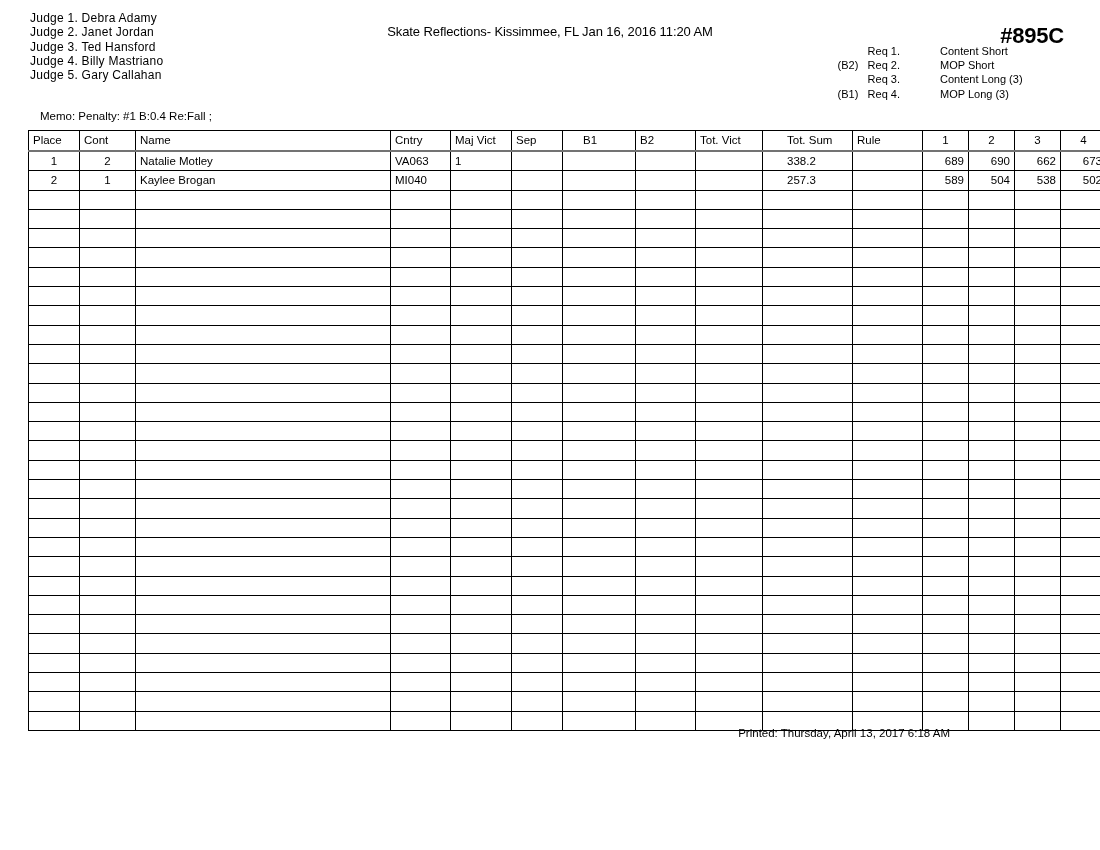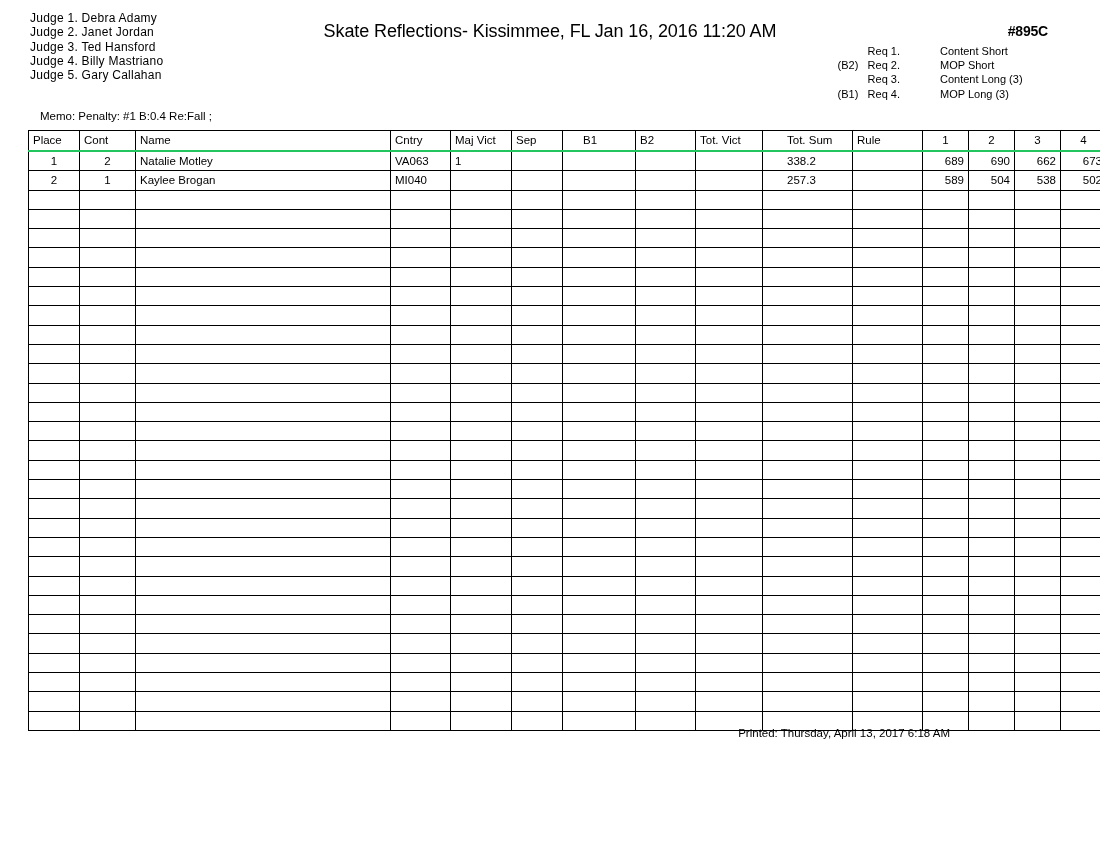--- a/index.html
+++ b/index.html
@@ -37,43 +37,43 @@
     width: 600px;
     text-align: center;
   }
   #header .event-title {
     font-size: 17px;
     font-weight: bold;
     letter-spacing: -0.2px;
     line-height: 21px;
   }
   #header .venue-line {
-    font-size: 18px;
+    font-size: 13px;
     font-weight: normal;
     line-height: 19px;
     letter-spacing: -0.1px;
   }
   #header .category-title {
     font-size: 18.5px;
     font-weight: bold;
     line-height: 25px;
     letter-spacing: -0.1px;
   }
   #header .report-subtitle {
     font-size: 14.5px;
     font-weight: normal;
     line-height: 20px;
   }
 
   
   #event-number {
     position: absolute;
-    right: 52px;
+    right: 36px;
     top: 23px;
-    font-size: 14px;
+    font-size: 22px;
     font-weight: bold;
     letter-spacing: -0.2px;
   }
   #requirements {
     position: absolute;
     right: 52px;
     top: 44px;
     font-size: 11px;
     line-height: 14.2px;
     white-space: nowrap;
@@ -125,21 +125,21 @@
     height: 18.3px;
     padding: 0 4px;
     font-weight: normal;
     text-align: left;
     overflow: hidden;
     white-space: nowrap;
     vertical-align: middle;
     line-height: 18.3px;
   }
   #results-table thead th {
-    border-bottom: 2px solid #22c55e;
+    border-bottom: 2px solid #737373;
     height: 19px;
     line-height: 19px;
     margin-top: 16px;
   }
   #results-table .c-place   { width: 42px;  text-align: center; }
   #results-table .c-cont    { width: 47px;  text-align: center; }
   #results-table .c-name    { width: 246px; }
   #results-table .c-cntry   { width: 51px;  }
   #results-table .c-majvict { width: 52px;  }
   #results-table .c-sep     { width: 42px;  }

